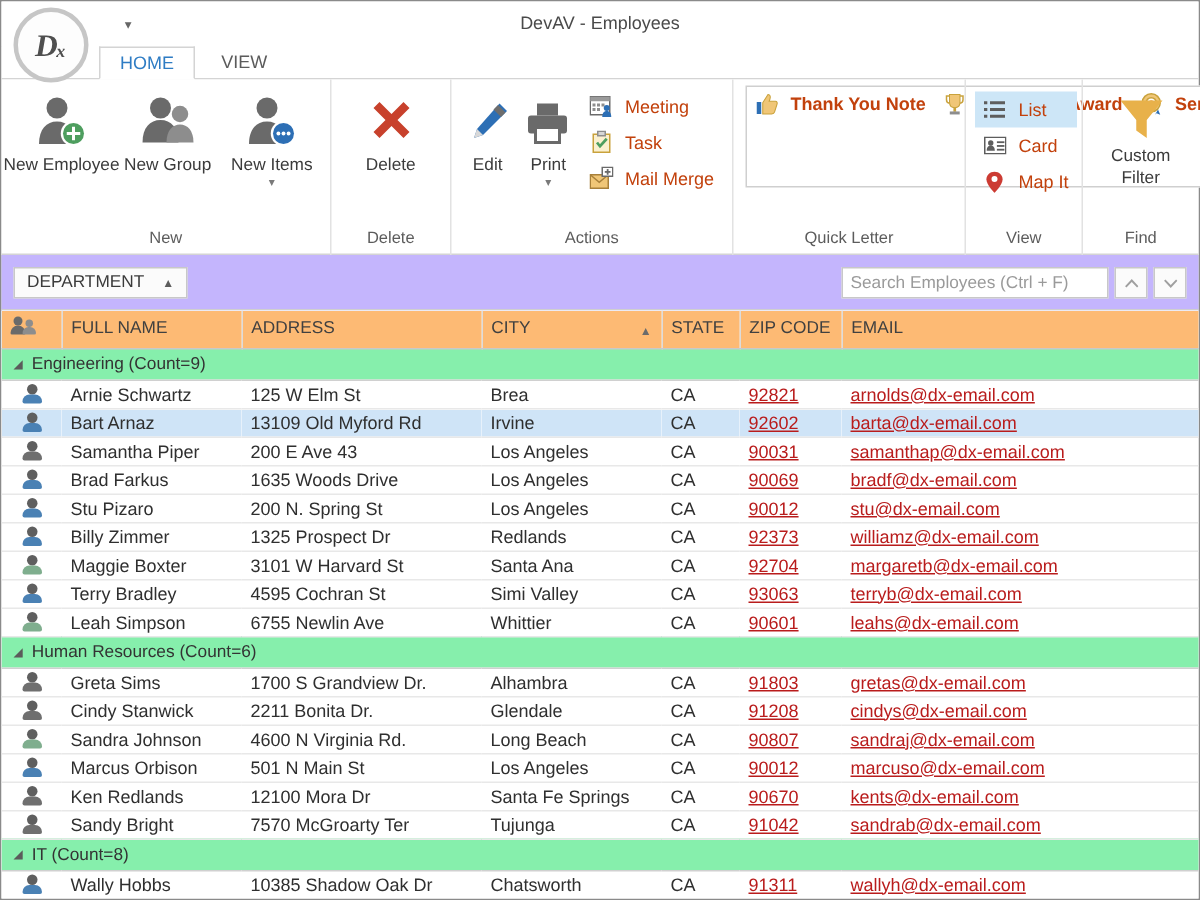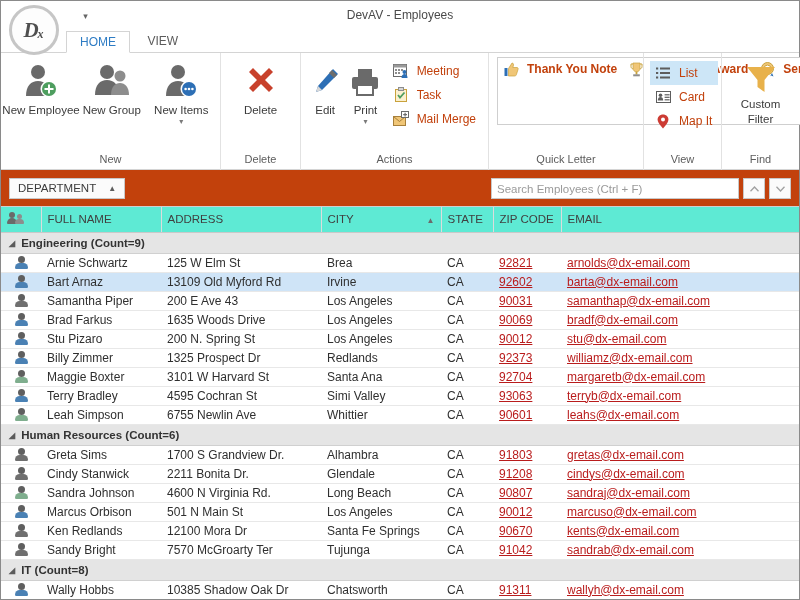--- a/index.html
+++ b/index.html
@@ -235,21 +235,21 @@
     border-bottom: 1px solid #e0e0e0;
     box-sizing: border-box;
     cursor: default;
   }
   .gal-scroll div:last-child { border-bottom: none; }
 
   
   .filterbar {
     flex: 0 0 37px;
     height: 37px;
-    background: #c2410c;
+    background: #c4b5fd;
     border-bottom: 1px solid #cfcfcf;
     display: flex;
     align-items: center;
     padding: 0 8px;
     box-sizing: border-box;
     position: relative;
   }
   .sortchip {
     height: 21px;
     min-width: 95px;
@@ -264,21 +264,21 @@
     cursor: default;
   }
   .sortchip .sc-arrow { margin-left: 12px; font-size: 8px; color: #5d5d5d; }
   .searchwrap {
     position: absolute;
     right: 8px; top: 8px;
     display: flex;
     align-items: center;
   }
   .searchbox {
-    width: 248px; height: 21px;
+    width: 178px; height: 21px;
     border: 1px solid #c8c8c8;
     background: #fff;
     font-size: 11.5px;
     color: #333;
     padding: 0 5px;
     box-sizing: border-box;
     outline: none;
     font-family: "Liberation Sans", sans-serif;
   }
   .searchbox::placeholder { color: #9a9a9a; }
@@ -302,45 +302,45 @@
     background: #fff;
   }
   table.grid {
     width: 800px;
     border-collapse: collapse;
     table-layout: fixed;
     font-size: 12px;
   }
   table.grid th {
     height: 25px;
-    background: #5eead4;
+    background: #fdba74;
     border-bottom: 1px solid #c9c9c9;
     border-right: 1px solid #dcdcdc;
     font-weight: normal;
     font-size: 11.5px;
     color: #404040;
     text-align: left;
     padding: 0 0 0 6px;
     box-sizing: border-box;
     position: relative;
     cursor: default;
   }
   th.th-icon { padding-left: 0; text-align: center; }
   th .sortasc {
     position: absolute;
     right: 6px; top: 9px;
     font-size: 8px;
     color: #6b6b6b;
   }
   tr.grouprow td {
     height: 21px;
-    background: #e5e5e5;
+    background: #86efac;
     border-bottom: 1px solid #d0d0d0;
     font-size: 11.5px;
-    font-weight: bold;
+    font-weight: normal;
     color: #333;
     padding-left: 8px;
     box-sizing: border-box;
     cursor: default;
   }
   tr.grouprow .gcaret {
     display: inline-block;
     font-size: 8px;
     color: #5b5b5b;
     margin-right: 6px;

